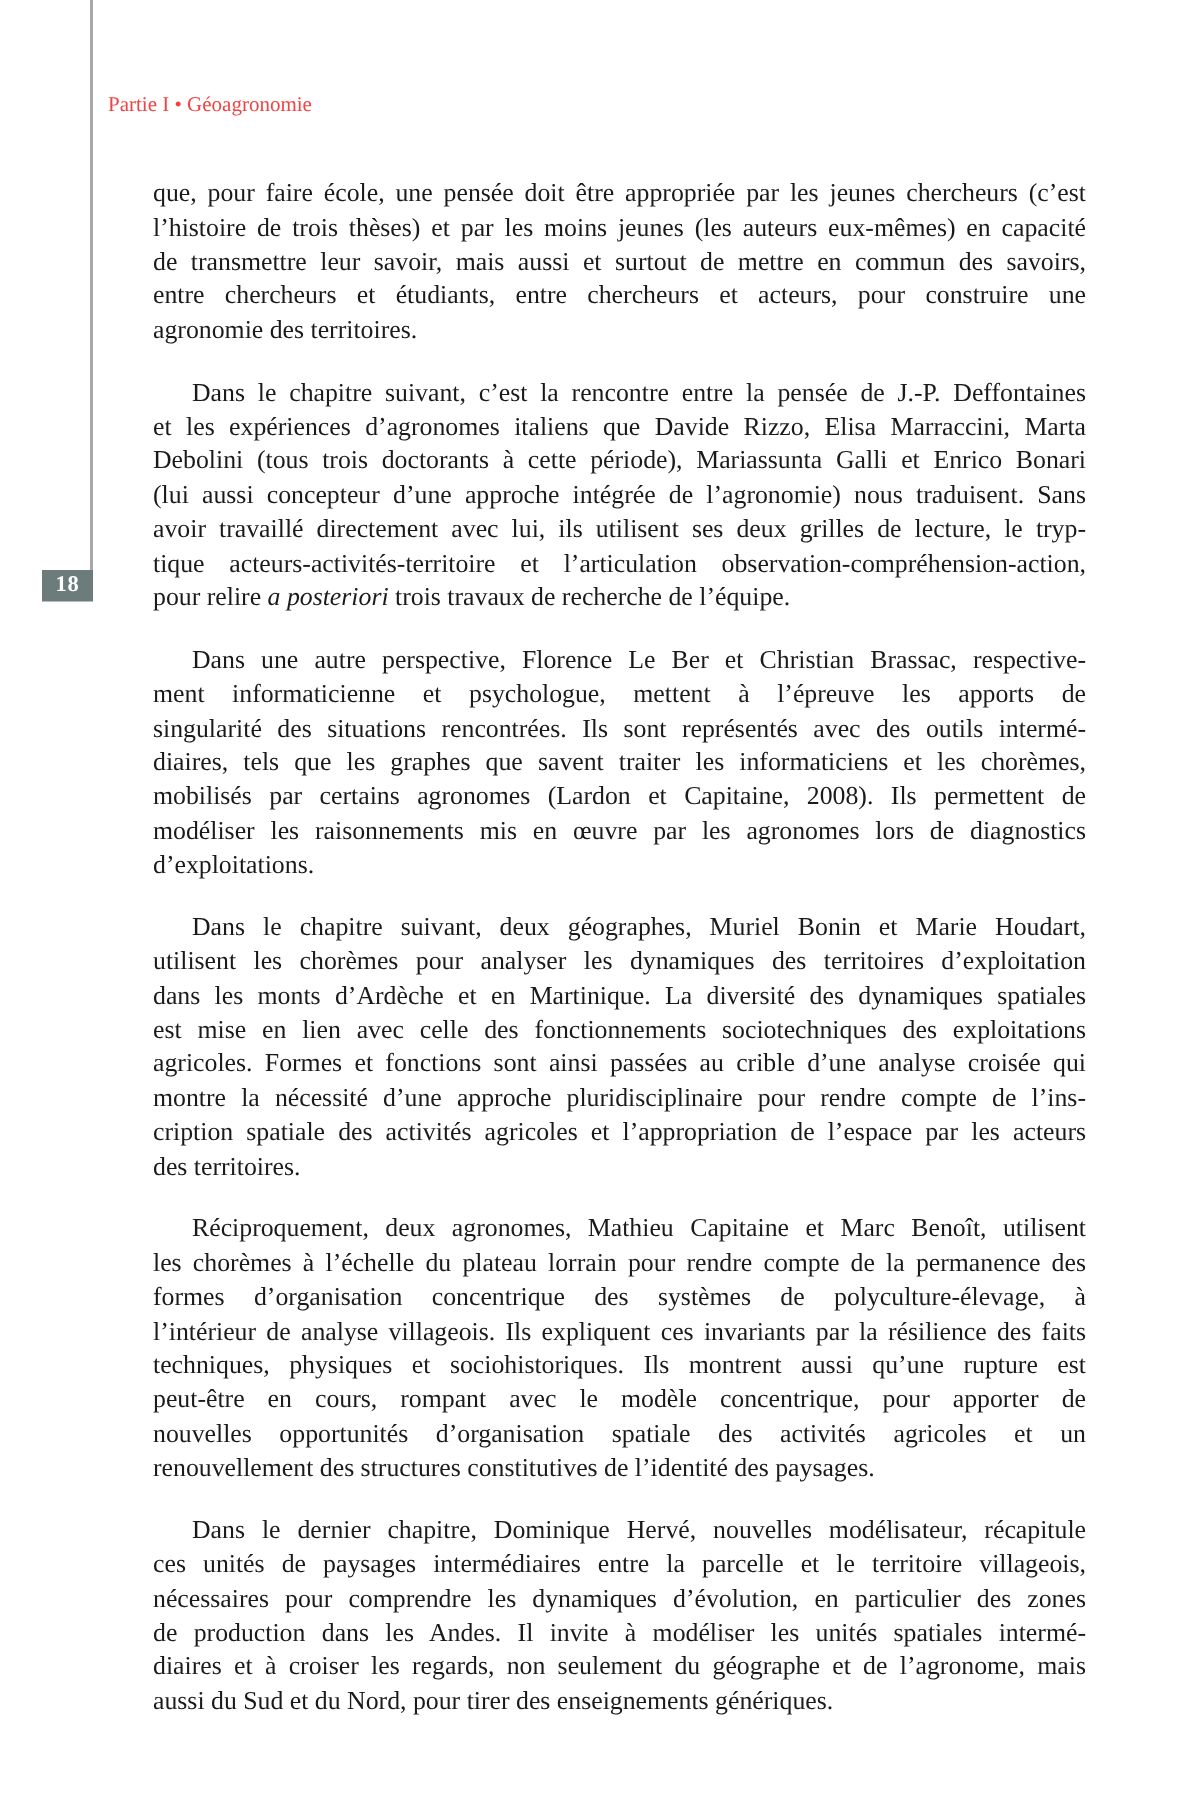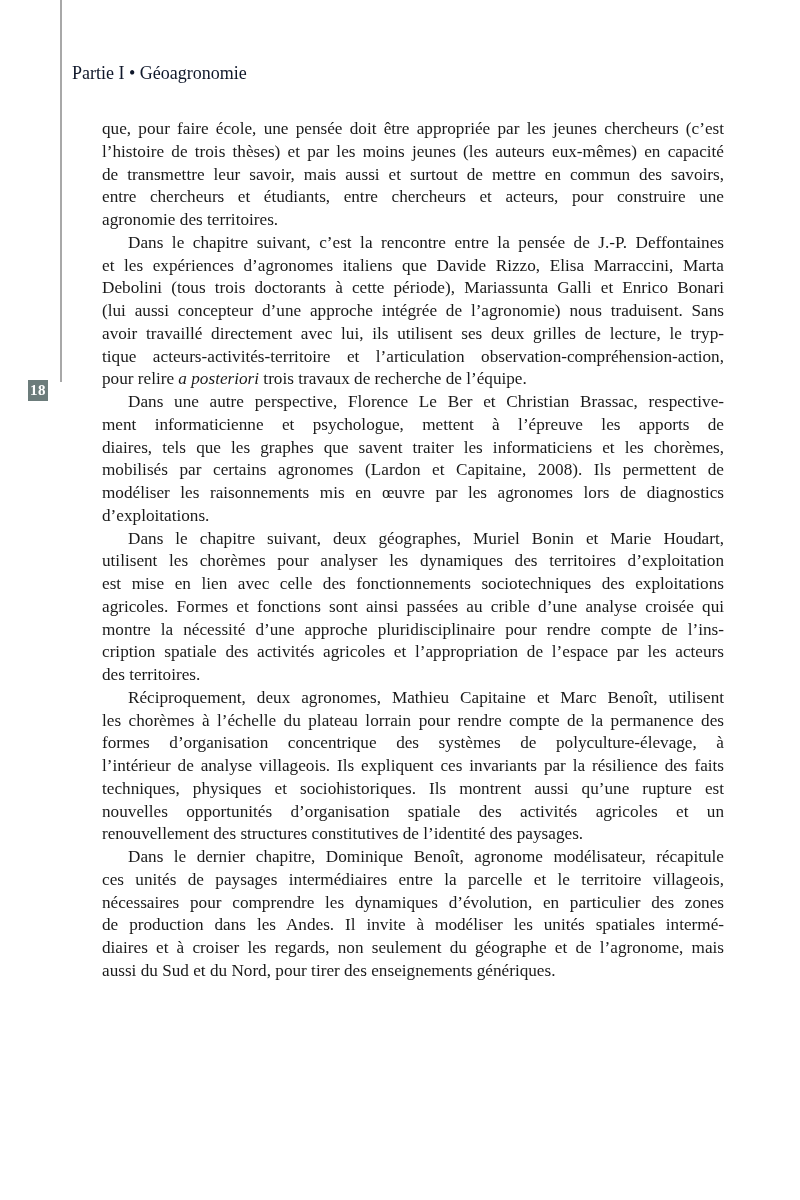--- a/index.html
+++ b/index.html
@@ -4,38 +4,38 @@
   <style>
     html, body { margin: 0; padding: 0; }
     body {
       width: 800px; height: 1200px; background: #ffffff; position: relative; overflow: hidden;
       font-family: "Liberation Serif", "DejaVu Serif", serif; color: #1a1a1a;
     }
     .margin-rule {
       position: absolute; left: 60px; top: 0; width: 2px; height: 382px; background: #a8a8a8;
     }
     .running-head {
-      position: absolute; left: 72px; top: 63px; font-size: 18px; color: #0f172a;
+      position: absolute; left: 72px; top: 63px; font-size: 14px; color: #ef4444;
       white-space: nowrap;
     }
     .page-number {
-      position: absolute; left: 28px; top: 380px; width: 20px; height: 21px;
+      position: absolute; left: 28px; top: 380px; width: 34px; height: 21px;
       background: #6c7c7b; color: #ffffff; font-weight: bold; font-size: 15px;
       text-align: center; line-height: 21px; letter-spacing: 0.5px;
     }
     .body-text {
       position: absolute; left: 102px; top: 118px; width: 622px;
       font-size: 17.2px; line-height: 22.75px;
     }
     .line {
       display: block; height: 22.75px; white-space: nowrap; overflow: visible;
       text-align: justify; text-align-last: justify;
     }
     .line.last { text-align-last: left; }
-    .line.indent { padding-left: 26px; }
+    .line.indent { padding-left: 26px; margin-top: 19px; }
     .line i { font-style: italic; }
   </style>
 </head>
 <body>
 
 <div class="margin-rule"></div>
 
 <div class="running-head">Partie I • Géoagronomie</div>
 
 <div class="page-number">18</div>
@@ -53,44 +53,47 @@
       <span class="line">et les expériences d’agronomes italiens que Davide Rizzo, Elisa Marraccini, Marta</span>
       <span class="line">Debolini (tous trois doctorants à cette période), Mariassunta Galli et Enrico Bonari</span>
       <span class="line">(lui aussi concepteur d’une approche intégrée de l’agronomie) nous traduisent. Sans</span>
       <span class="line">avoir travaillé directement avec lui, ils utilisent ses deux grilles de lecture, le tryp-</span>
       <span class="line">tique acteurs-activités-territoire et l’articulation observation-compréhension-action,</span>
       <span class="line last">pour relire <i>a posteriori</i> trois travaux de recherche de l’équipe.</span>
     </div>
     <div>
       <span class="line indent">Dans une autre perspective, Florence Le Ber et Christian Brassac, respective-</span>
       <span class="line">ment informaticienne et psychologue, mettent à l’épreuve les apports de</span>
+      <span class="line">singularité des situations rencontrées. Ils sont représentés avec des outils intermé-</span>
       <span class="line">diaires, tels que les graphes que savent traiter les informaticiens et les chorèmes,</span>
       <span class="line">mobilisés par certains agronomes (Lardon et Capitaine, 2008). Ils permettent de</span>
       <span class="line">modéliser les raisonnements mis en œuvre par les agronomes lors de diagnostics</span>
       <span class="line last">d’exploitations.</span>
     </div>
     <div>
       <span class="line indent">Dans le chapitre suivant, deux géographes, Muriel Bonin et Marie Houdart,</span>
       <span class="line">utilisent les chorèmes pour analyser les dynamiques des territoires d’exploitation</span>
+      <span class="line">dans les monts d’Ardèche et en Martinique. La diversité des dynamiques spatiales</span>
       <span class="line">est mise en lien avec celle des fonctionnements sociotechniques des exploitations</span>
       <span class="line">agricoles. Formes et fonctions sont ainsi passées au crible d’une analyse croisée qui</span>
       <span class="line">montre la nécessité d’une approche pluridisciplinaire pour rendre compte de l’ins-</span>
       <span class="line">cription spatiale des activités agricoles et l’appropriation de l’espace par les acteurs</span>
       <span class="line last">des territoires.</span>
     </div>
     <div>
       <span class="line indent">Réciproquement, deux agronomes, Mathieu Capitaine et Marc Benoît, utilisent</span>
       <span class="line">les chorèmes à l’échelle du plateau lorrain pour rendre compte de la permanence des</span>
       <span class="line">formes d’organisation concentrique des systèmes de polyculture-élevage, à</span>
       <span class="line">l’intérieur de analyse villageois. Ils expliquent ces invariants par la résilience des faits</span>
       <span class="line">techniques, physiques et sociohistoriques. Ils montrent aussi qu’une rupture est</span>
+      <span class="line">peut-être en cours, rompant avec le modèle concentrique, pour apporter de</span>
       <span class="line">nouvelles opportunités d’organisation spatiale des activités agricoles et un</span>
       <span class="line last">renouvellement des structures constitutives de l’identité des paysages.</span>
     </div>
     <div>
-      <span class="line indent">Dans le dernier chapitre, Dominique Benoît, agronome modélisateur, récapitule</span>
+      <span class="line indent">Dans le dernier chapitre, Dominique Hervé, nouvelles modélisateur, récapitule</span>
       <span class="line">ces unités de paysages intermédiaires entre la parcelle et le territoire villageois,</span>
       <span class="line">nécessaires pour comprendre les dynamiques d’évolution, en particulier des zones</span>
       <span class="line">de production dans les Andes. Il invite à modéliser les unités spatiales intermé-</span>
       <span class="line">diaires et à croiser les regards, non seulement du géographe et de l’agronome, mais</span>
       <span class="line last">aussi du Sud et du Nord, pour tirer des enseignements génériques.</span>
     </div>
   </div>
 
 </body></html>

